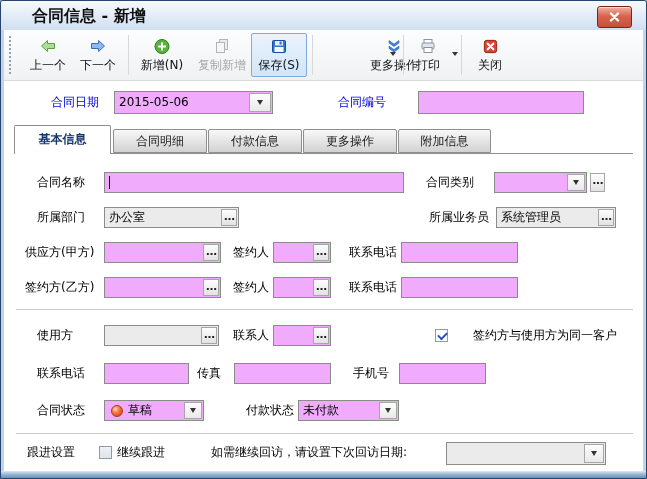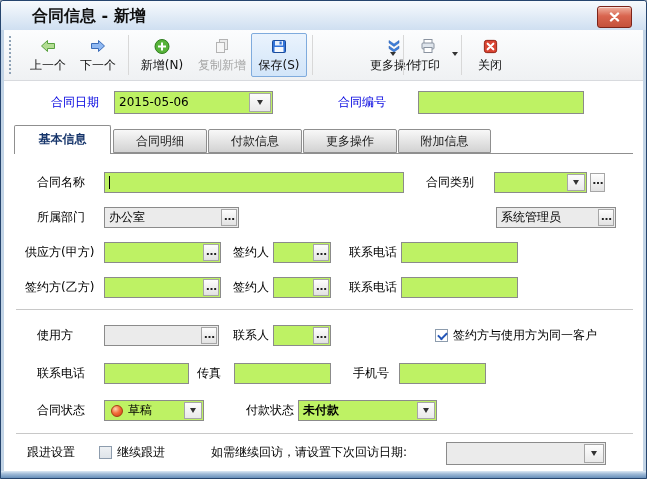--- a/index.html
+++ b/index.html
@@ -16,21 +16,21 @@
   .tb-btn{position:absolute;top:3px;height:44px;display:flex;flex-direction:column;align-items:center;padding-top:2px;box-sizing:border-box;border:1px solid transparent;border-radius:2px;cursor:pointer;}
   .tb-btn .ico{height:20px;display:flex;align-items:center;}
   .tb-btn .cap{font-size:12px;line-height:18px;color:#111;white-space:nowrap;}
   .tb-btn.disabled{cursor:default;} .tb-btn.disabled .cap{color:#a6a6a6;}
   .tb-btn.active{background:linear-gradient(#eaf3fd,#d2e5f9);border-color:#7fabdd;}
   .tb-sep{position:absolute;top:5px;height:40px;width:1px;background:#d8d8d8;}
   .tb-dd{position:absolute;top:18px;width:12px;height:12px;display:flex;align-items:center;justify-content:center;cursor:pointer;}
   .tri{width:0;height:0;border-left:3.5px solid transparent;border-right:3.5px solid transparent;border-top:5px solid #333;}
   .lbl{position:absolute;font-size:12px;line-height:21px;height:21px;color:#000;white-space:nowrap;}
   .lbl.blue{color:#0000E0;}
-  .fld{position:absolute;height:21px;box-sizing:border-box;border:1px solid #8b8b8b;background:#bef264;font-size:12px;}
+  .fld{position:absolute;height:21px;box-sizing:border-box;border:1px solid #8b8b8b;background:#f0abfc;font-size:12px;}
   .fld.ro{background:#ebebeb;}
   .fld .val{position:absolute;left:4px;top:1px;line-height:17px;white-space:nowrap;color:#000;}
   .ell{position:absolute;top:1px;right:1px;bottom:1px;width:16px;background:linear-gradient(#fefefe,#e2e2e2);border:1px solid #a6a6a6;box-sizing:border-box;text-align:center;font-size:11px;line-height:14px;color:#222;cursor:pointer;font-weight:bold;letter-spacing:-1px;}
   .dd{position:absolute;top:1px;right:1px;bottom:1px;width:18px;background:linear-gradient(#fdfdfd,#e9e9e9);border:1px solid #a6a6a6;box-sizing:border-box;display:flex;align-items:center;justify-content:center;cursor:pointer;}
   .tabs-baseline{position:absolute;left:13px;width:619px;top:152px;height:1px;background:#8f8f8f;}
   .tab{position:absolute;box-sizing:border-box;border:1px solid #8f8f8f;text-align:center;font-size:12px;cursor:pointer;}
   .tab.sel{top:124px;height:29px;background:#fff;border-bottom:none;z-index:3;line-height:27px;font-weight:bold;color:#16356b;border-radius:2px 2px 0 0;}
   .tab.uns{top:128px;height:24px;background:linear-gradient(#f8f8f8,#d2d2d2);z-index:1;line-height:22px;color:#1a1a1a;border-radius:2px 2px 0 0;}
   .divider{position:absolute;left:15px;width:617px;height:1px;background:#c8c8c8;}
   .cb{position:absolute;width:13px;height:13px;box-sizing:border-box;border:1px solid #8d9cad;background:#fff;cursor:pointer;}
@@ -184,20 +184,21 @@
         <span class="tri"></span>
       </span>
   </div>
   <div class="ell" style="position:absolute;left:589px;top:172px;width:15px;height:19px;">…</div>
 
   <div class="lbl" style="left:36px;top:206px;">所属部门</div>
   <div class="fld ro" style="left:103px;top:206px;width:135px;">
     <span class="val">办公室</span>
     <span class="ell">…</span>
   </div>
+  <div class="lbl" style="left:428px;top:206px;">所属业务员</div>
   <div class="fld ro" style="left:495px;top:206px;width:120px;">
     <span class="val">系统管理员</span>
     <span class="ell">…</span>
   </div>
 
   <div class="lbl" style="left:24px;top:241px;">供应方(甲方)</div>
   <div class="fld" style="left:103px;top:241px;width:117px;">
     <span class="val"></span>
     <span class="ell">…</span>
   </div>
@@ -232,21 +233,21 @@
   <div class="fld ro" style="left:103px;top:324px;width:115px;">
     <span class="val"></span>
     <span class="ell">…</span>
   </div>
   <div class="lbl" style="left:232px;top:324px;">联系人</div>
   <div class="fld" style="left:272px;top:324px;width:58px;">
     <span class="val"></span>
     <span class="ell">…</span>
   </div>
   <span class="cb checked" style="left:434px;top:328px;"></span>
-  <div class="lbl" style="left:452px;top:324px;">签约方与使用方为同一客户</div>
+  <div class="lbl" style="left:472px;top:324px;">签约方与使用方为同一客户</div>
 
   <div class="lbl" style="left:36px;top:362px;">联系电话</div>
   <div class="fld" style="left:103px;top:362px;width:85px;">
     <span class="val"></span>
   </div>
   <div class="lbl" style="left:196px;top:362px;">传真</div>
   <div class="fld" style="left:233px;top:362px;width:97px;">
     <span class="val"></span>
   </div>
   <div class="lbl" style="left:352px;top:362px;">手机号</div>
@@ -256,21 +257,21 @@
 
   <div class="lbl" style="left:36px;top:399px;">合同状态</div>
   <div class="fld" style="left:103px;top:399px;width:100px;">
     <span class="dot"></span>
     <span class="val" style="left:23px;">草稿</span>
     <span class="dd">
         <span class="tri"></span>
       </span>
   </div>
   <div class="lbl" style="left:245px;top:399px;">付款状态</div>
-  <div class="fld" style="left:297px;top:399px;width:139px;font-weight:bold;">
+  <div class="fld" style="left:297px;top:399px;width:101px;">
     <span class="val">未付款</span>
     <span class="dd">
         <span class="tri"></span>
       </span>
   </div>
 
   <div class="divider" style="top:432px;"></div>
 
   <div class="lbl" style="left:26px;top:441px;">跟进设置</div>
   <span class="cb unchecked" style="left:98px;top:445px;"></span>

